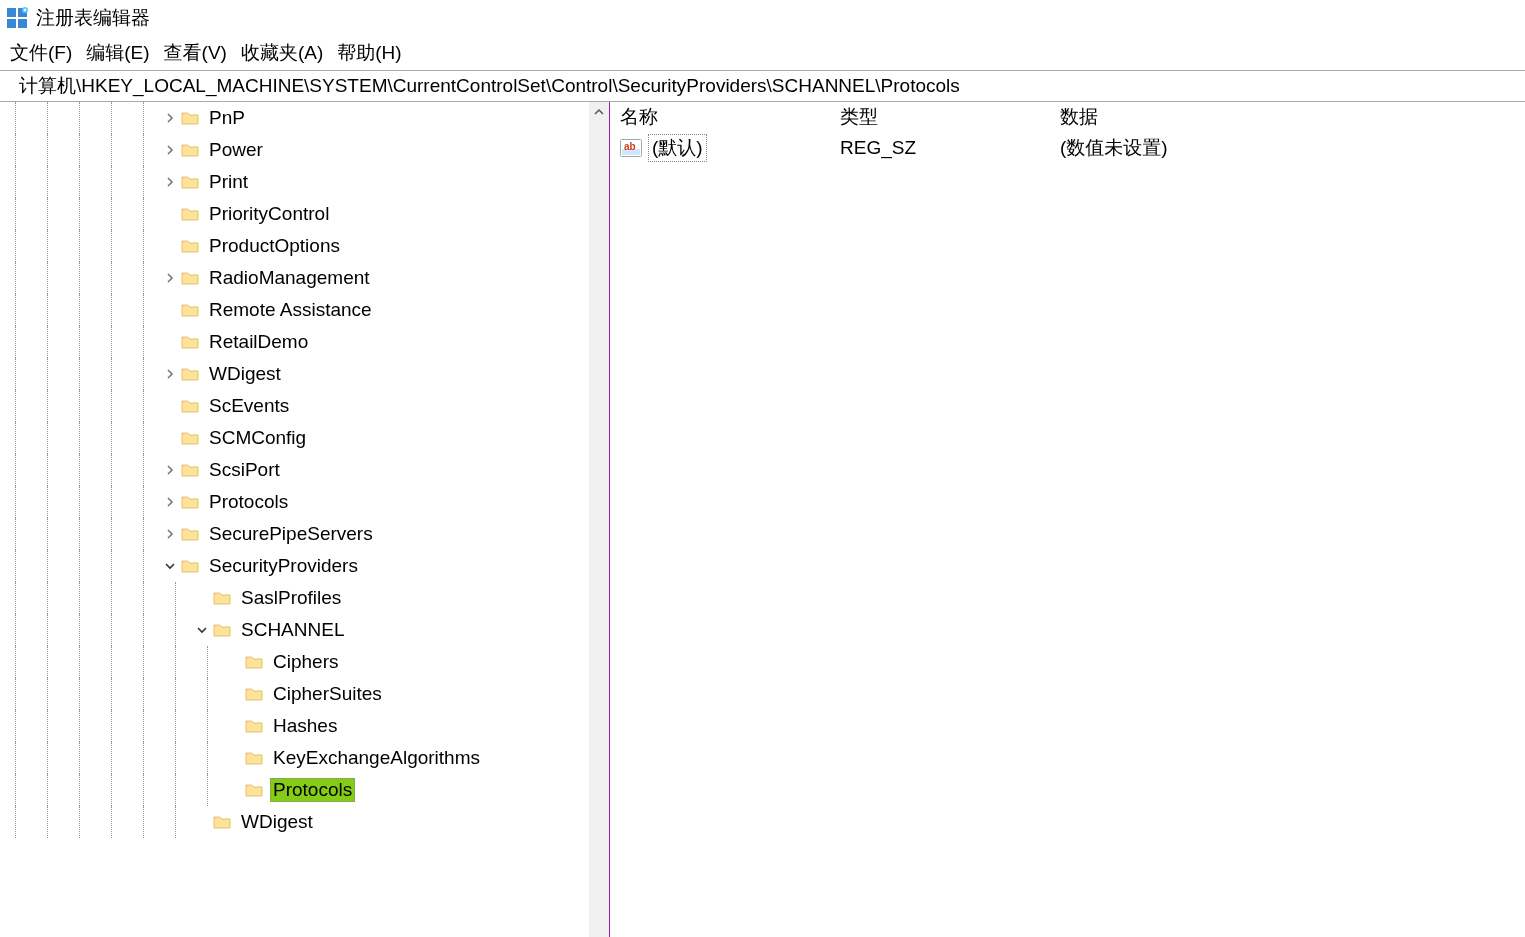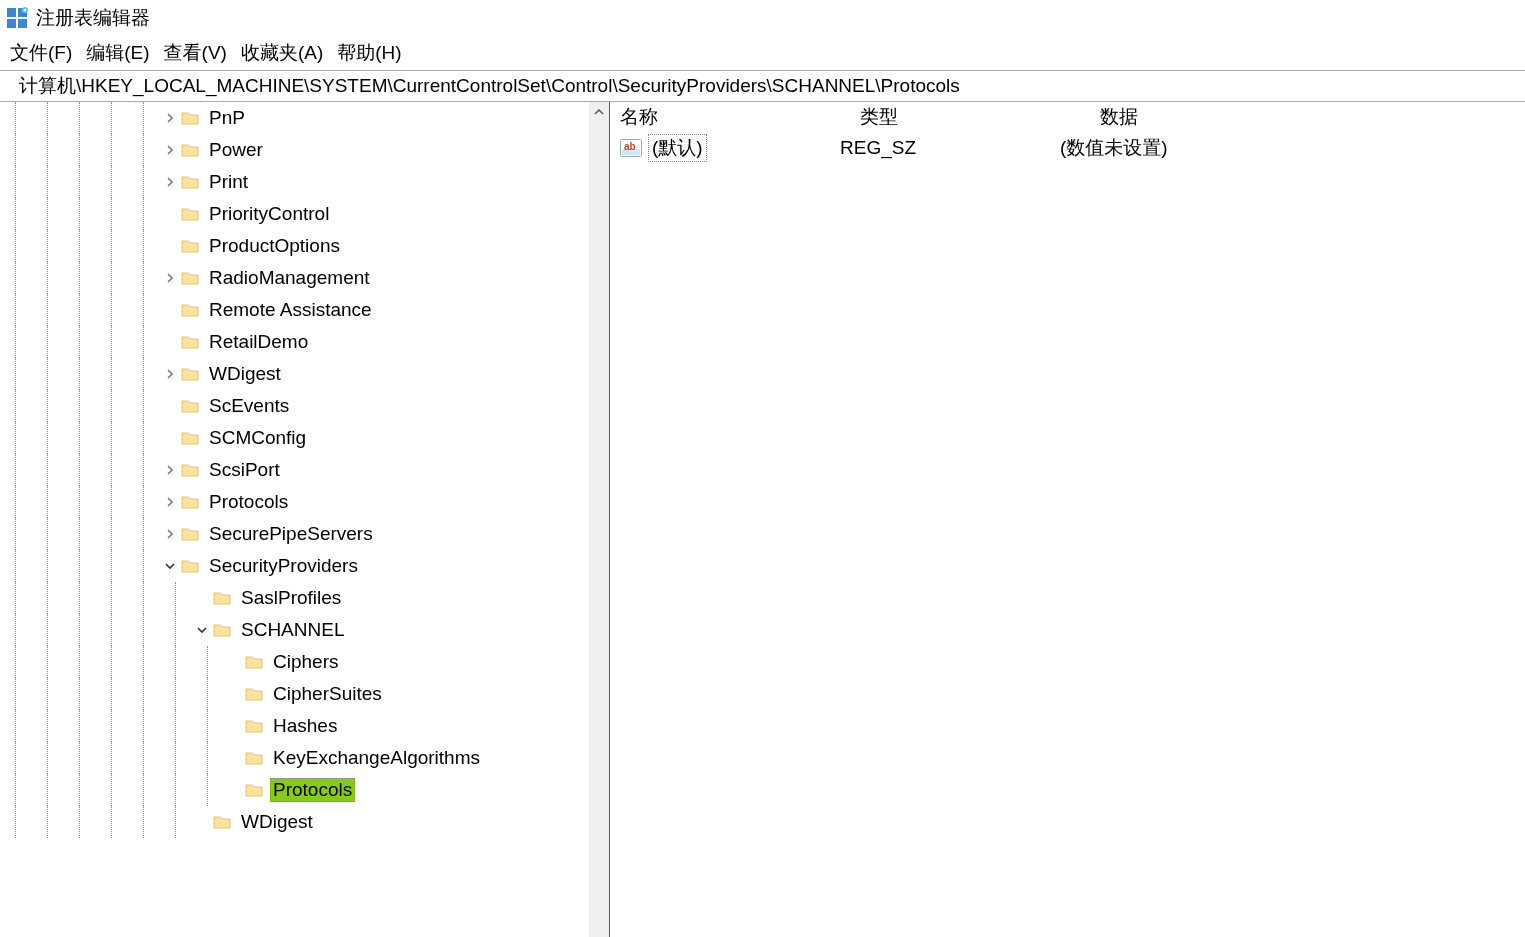--- a/index.html
+++ b/index.html
@@ -129,21 +129,20 @@
     padding: 0 2px;
   }
   .list-panel {
     flex: 1;
     overflow: hidden;
   }
   .list-header {
     display: flex;
     height: 30px;
     align-items: center;
-    gap: 20px;
   }
   .list-col {
     border-right: 1px solid transparent;
     padding: 2px 10px;
     font-size: 19px;
   }
   .col-name { width: 220px; }
   .col-type { width: 220px; }
   .col-data { flex: 1; }
   .list-row {

